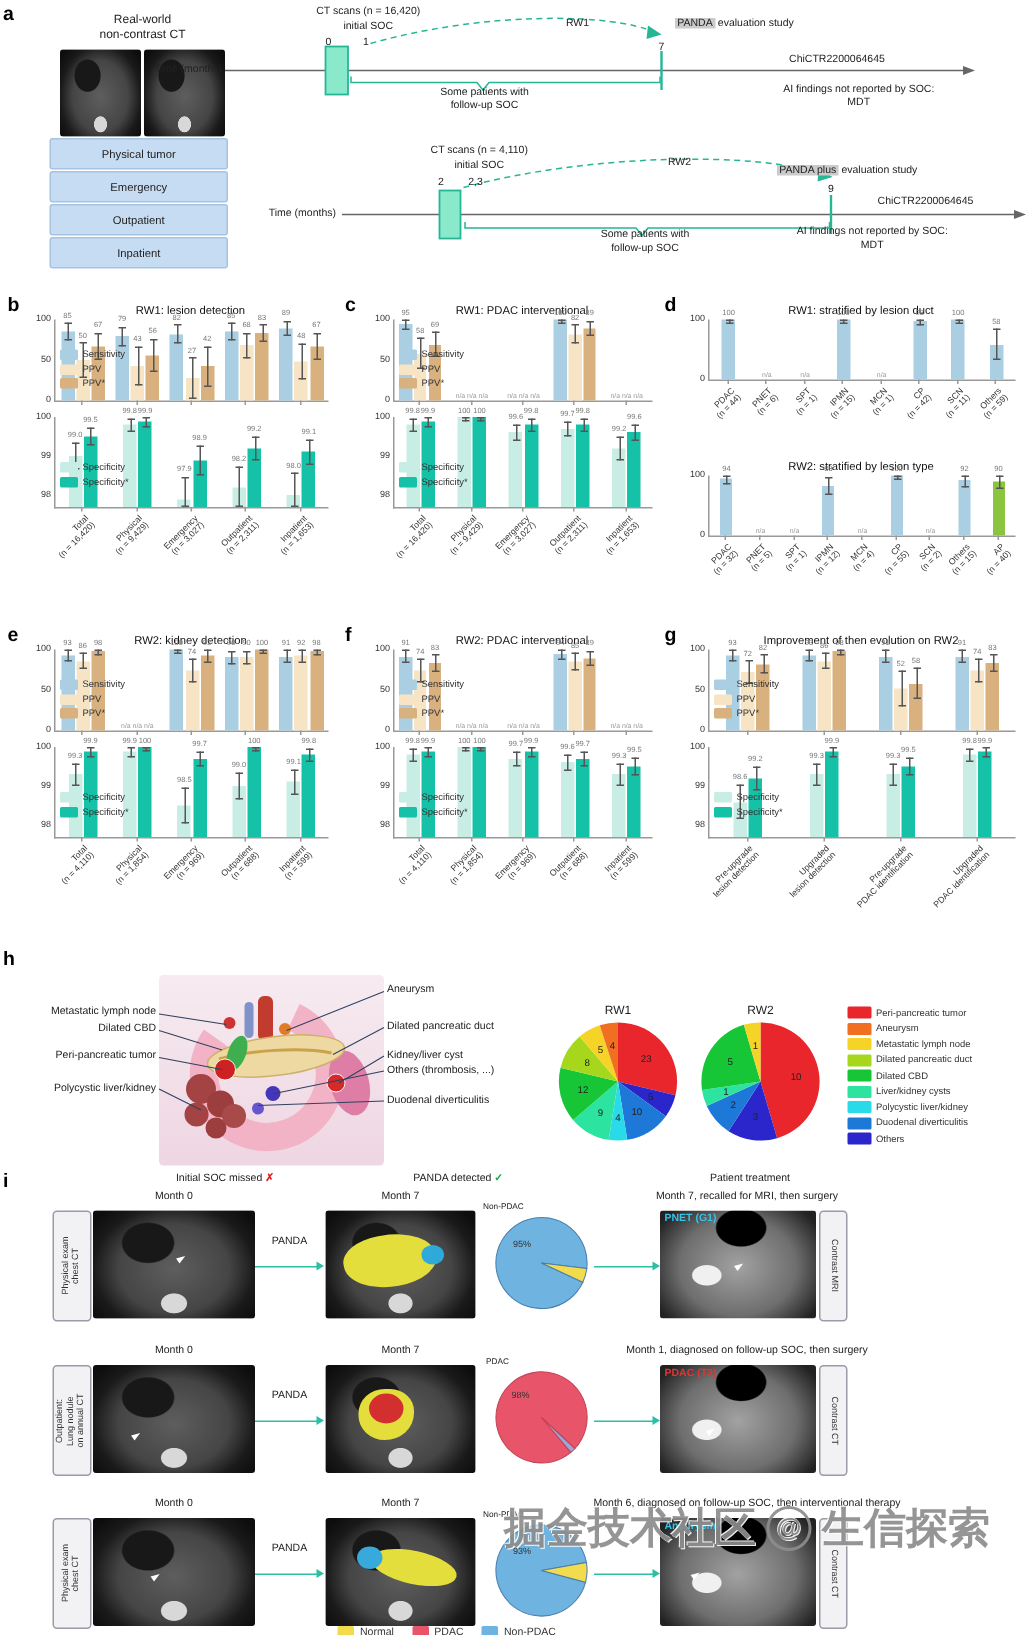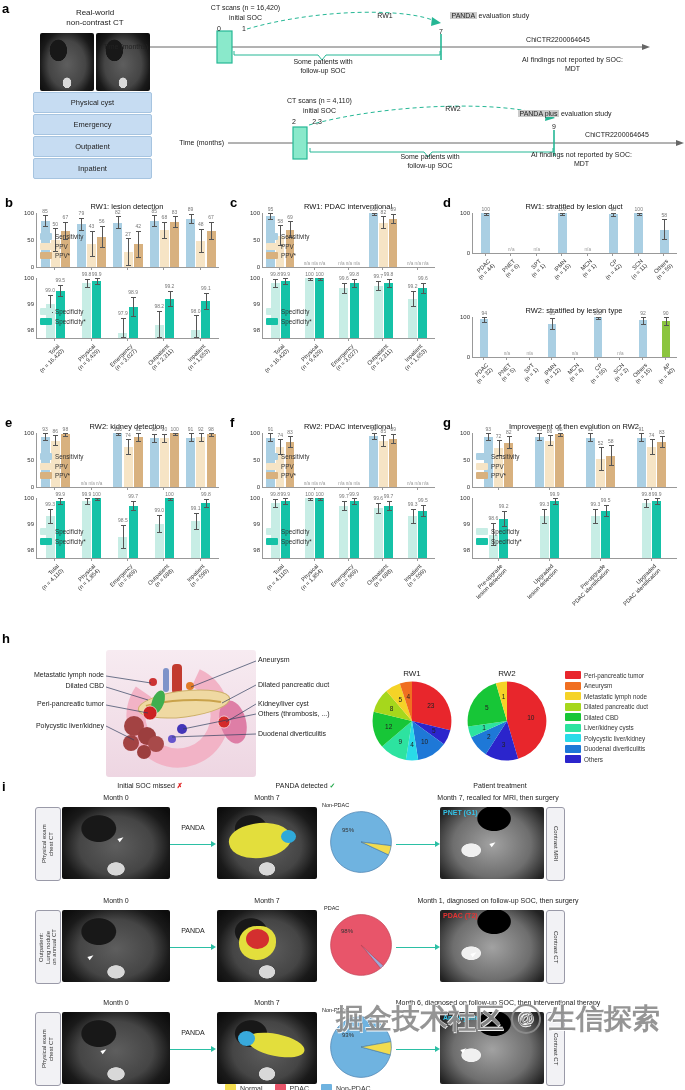--- a/index.html
+++ b/index.html
@@ -62,21 +62,21 @@
 </head>
 <body>
 
 <div class="fig">
 
   <span class="plabel" style="left:2px;top:2px">a</span>
   <div class="t tc" style="left:26px;top:8px;width:138px;font-size:8px">Real-world
 non-contrast CT</div>
   <div class="ctimg" style="left:40px;top:33px;width:54px;height:58px"></div>
   <div class="ctimg" style="left:96px;top:33px;width:54px;height:58px"></div>
-  <div class="bluebox" style="top:92px">Physical cyst</div>
+  <div class="bluebox" style="top:92px">Physical tumor</div>
   <div class="bluebox" style="top:114px">Emergency</div>
   <div class="bluebox" style="top:136px">Outpatient</div>
   <div class="bluebox" style="top:158px">Inpatient</div>
 
   <svg width="685" height="196" style="left:0;top:0">
     <line x1="150" y1="47" x2="642" y2="47" stroke="#666" stroke-width="1"></line>
     <polygon points="642,44 650,47 642,50" fill="#666"></polygon>
     <rect x="217" y="31" width="15" height="32" fill="#8ae9cb" stroke="#25b795" stroke-width="1.2"></rect>
     <line x1="441" y1="34" x2="441" y2="60" stroke="#25b795" stroke-width="1.6"></line>
     <path d="M247,29 C320,8 410,8 437,22" fill="none" stroke="#25b795" stroke-width="1" stroke-dasharray="4 3"></path>

